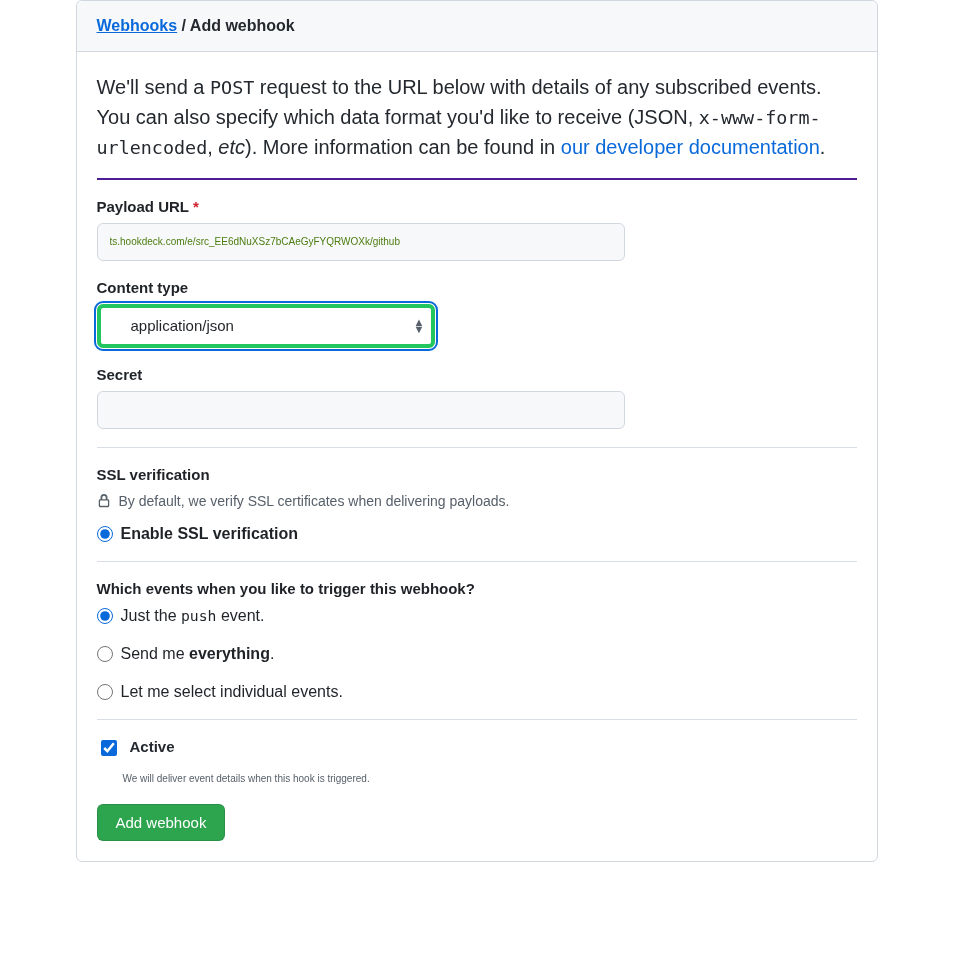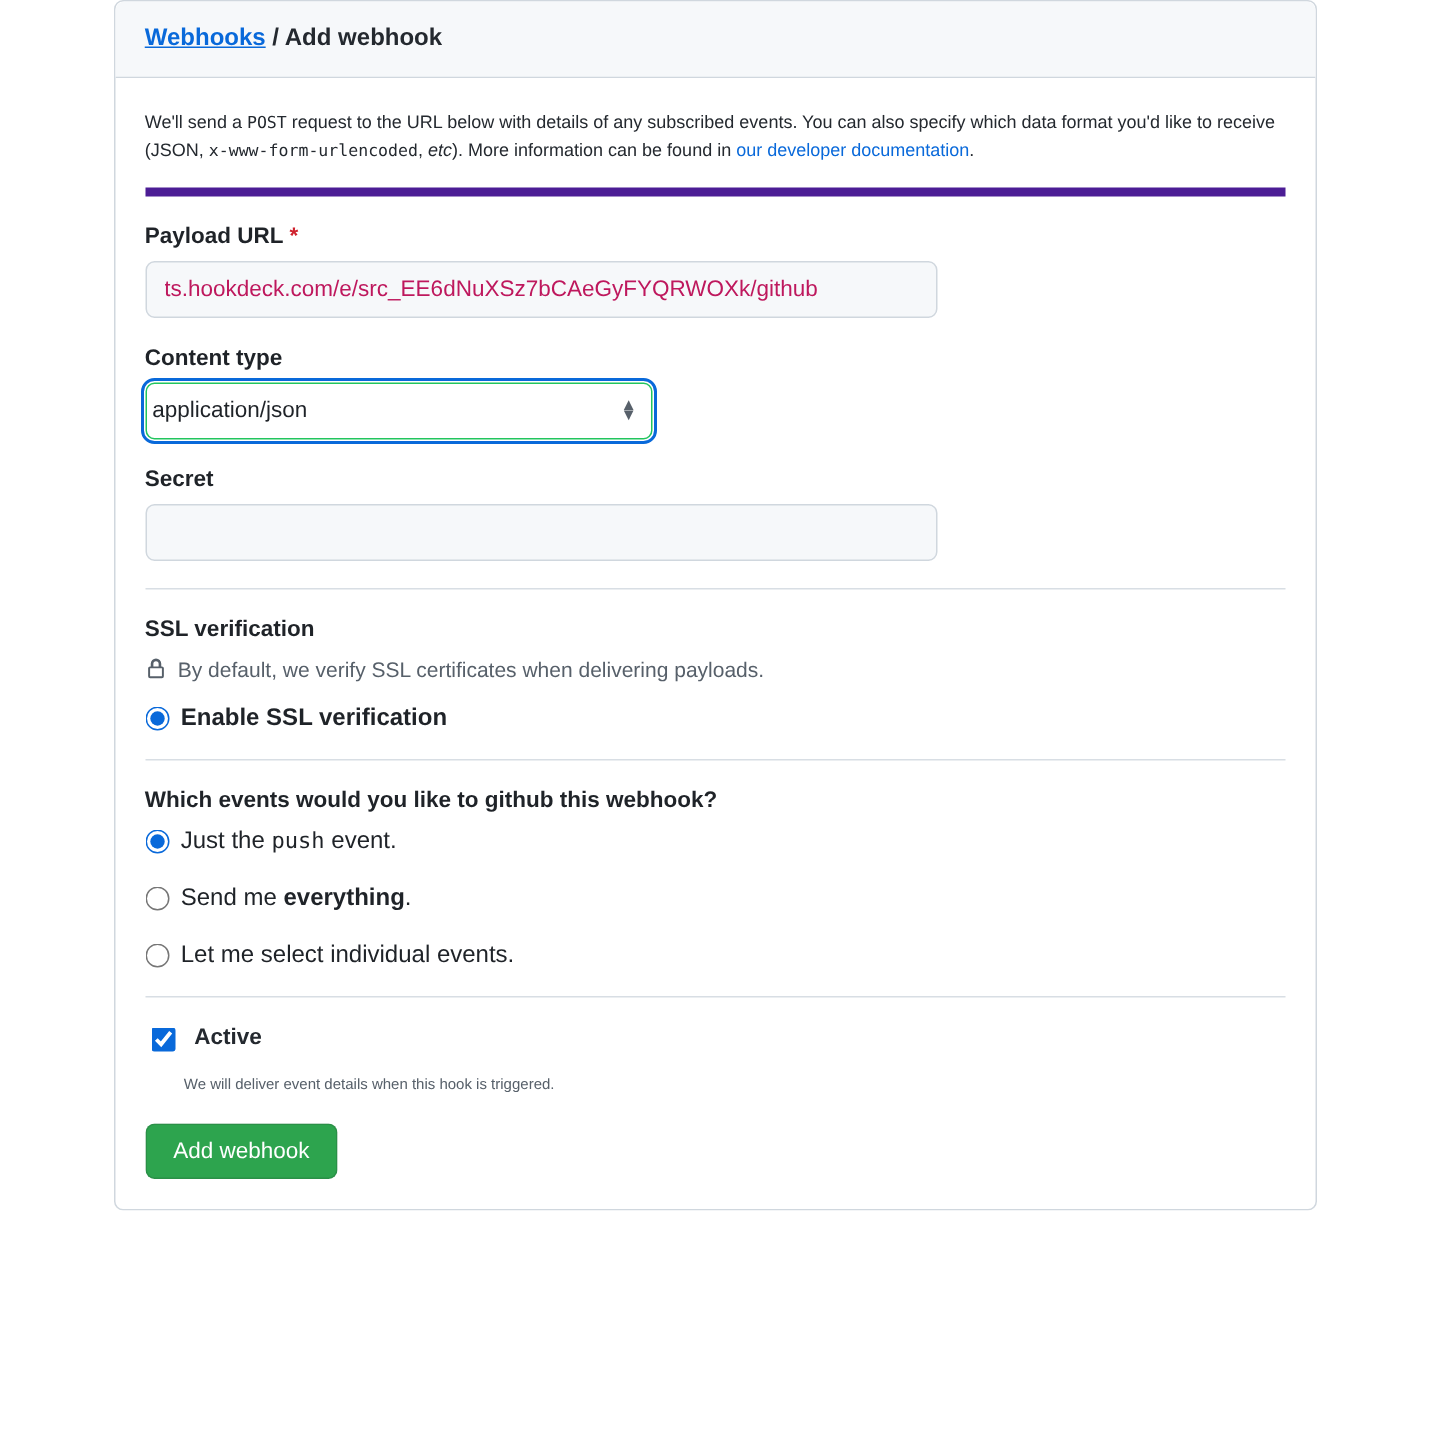--- a/index.html
+++ b/index.html
@@ -28,65 +28,65 @@
     font-weight: 600;
   }
   .panel-header a {
     color: #0969da;
     text-decoration: underline;
   }
   .panel-body {
     padding: 20px;
   }
   .intro {
-    font-size: 12px;
+    font-size: 20px;
     line-height: 1.5;
     color: #24292f;
     padding-bottom: 16px;
-    border-bottom: 6px solid #4c1d95;
+    border-bottom: 2px solid #4c1d95;
     margin-bottom: 18px;
   }
   .intro a { color: #0969da; text-decoration: none; }
   code.mono, span.mono {
     font-family: ui-monospace, SFMono-Regular, "SF Mono", Menlo, Consolas, monospace;
     font-size: 0.92em;
   }
   .form-group { margin-bottom: 18px; }
   .form-label {
     display: block;
     font-weight: 700;
     font-size: 15px;
     margin-bottom: 8px;
     color: #1f2328;
   }
   .req { color: #cf222e; }
   .text-input {
     width: 528px;
     max-width: 100%;
     padding: 8px 12px;
-    font-size: 15px;
+    font-size: 10px;
     line-height: 20px;
     background: #f6f8fa;
     border: 1px solid #d0d7de;
     border-radius: 6px;
-    color: #be185d;
+    color: #4d7c0f;
   }
   .select-wrap {
     position: relative;
     width: 338px;
   }
   .select-input {
     width: 100%;
     appearance: none;
     -webkit-appearance: none;
-    padding: 8px 30px 8px 4px;
+    padding: 8px 30px 8px 30px;
     font-size: 15px;
     line-height: 20px;
     background: #ffffff;
-    border: 1px solid #22c55e;
+    border: 4px solid #22c55e;
     border-radius: 6px;
     color: #1f2328;
     outline: 2px solid #0969da;
     outline-offset: 1px;
   }
   .select-caret {
     position: absolute;
     right: 10px;
     top: 50%;
     transform: translateY(-50%);
@@ -224,21 +224,21 @@
     </div>
     <div class="radio-row">
       <label class="radio-item strong">
         <input type="radio" name="ssl" checked="" style="">
         <span>Enable SSL verification</span>
       </label>
     </div>
 
     <hr class="section-divider">
 
-    <div class="section-title">Which events would you like to github this webhook?</div>
+    <div class="section-title">Which events when you like to trigger this webhook?</div>
     <div class="events-list">
       <label class="radio-item">
         <input type="radio" name="events" checked="" style="">
         <span>
           <span>Just the </span><span class="mono">push</span><span> event.</span>
         </span>
       </label>
       <label class="radio-item">
         <input type="radio" name="events" style="">
         <span>

